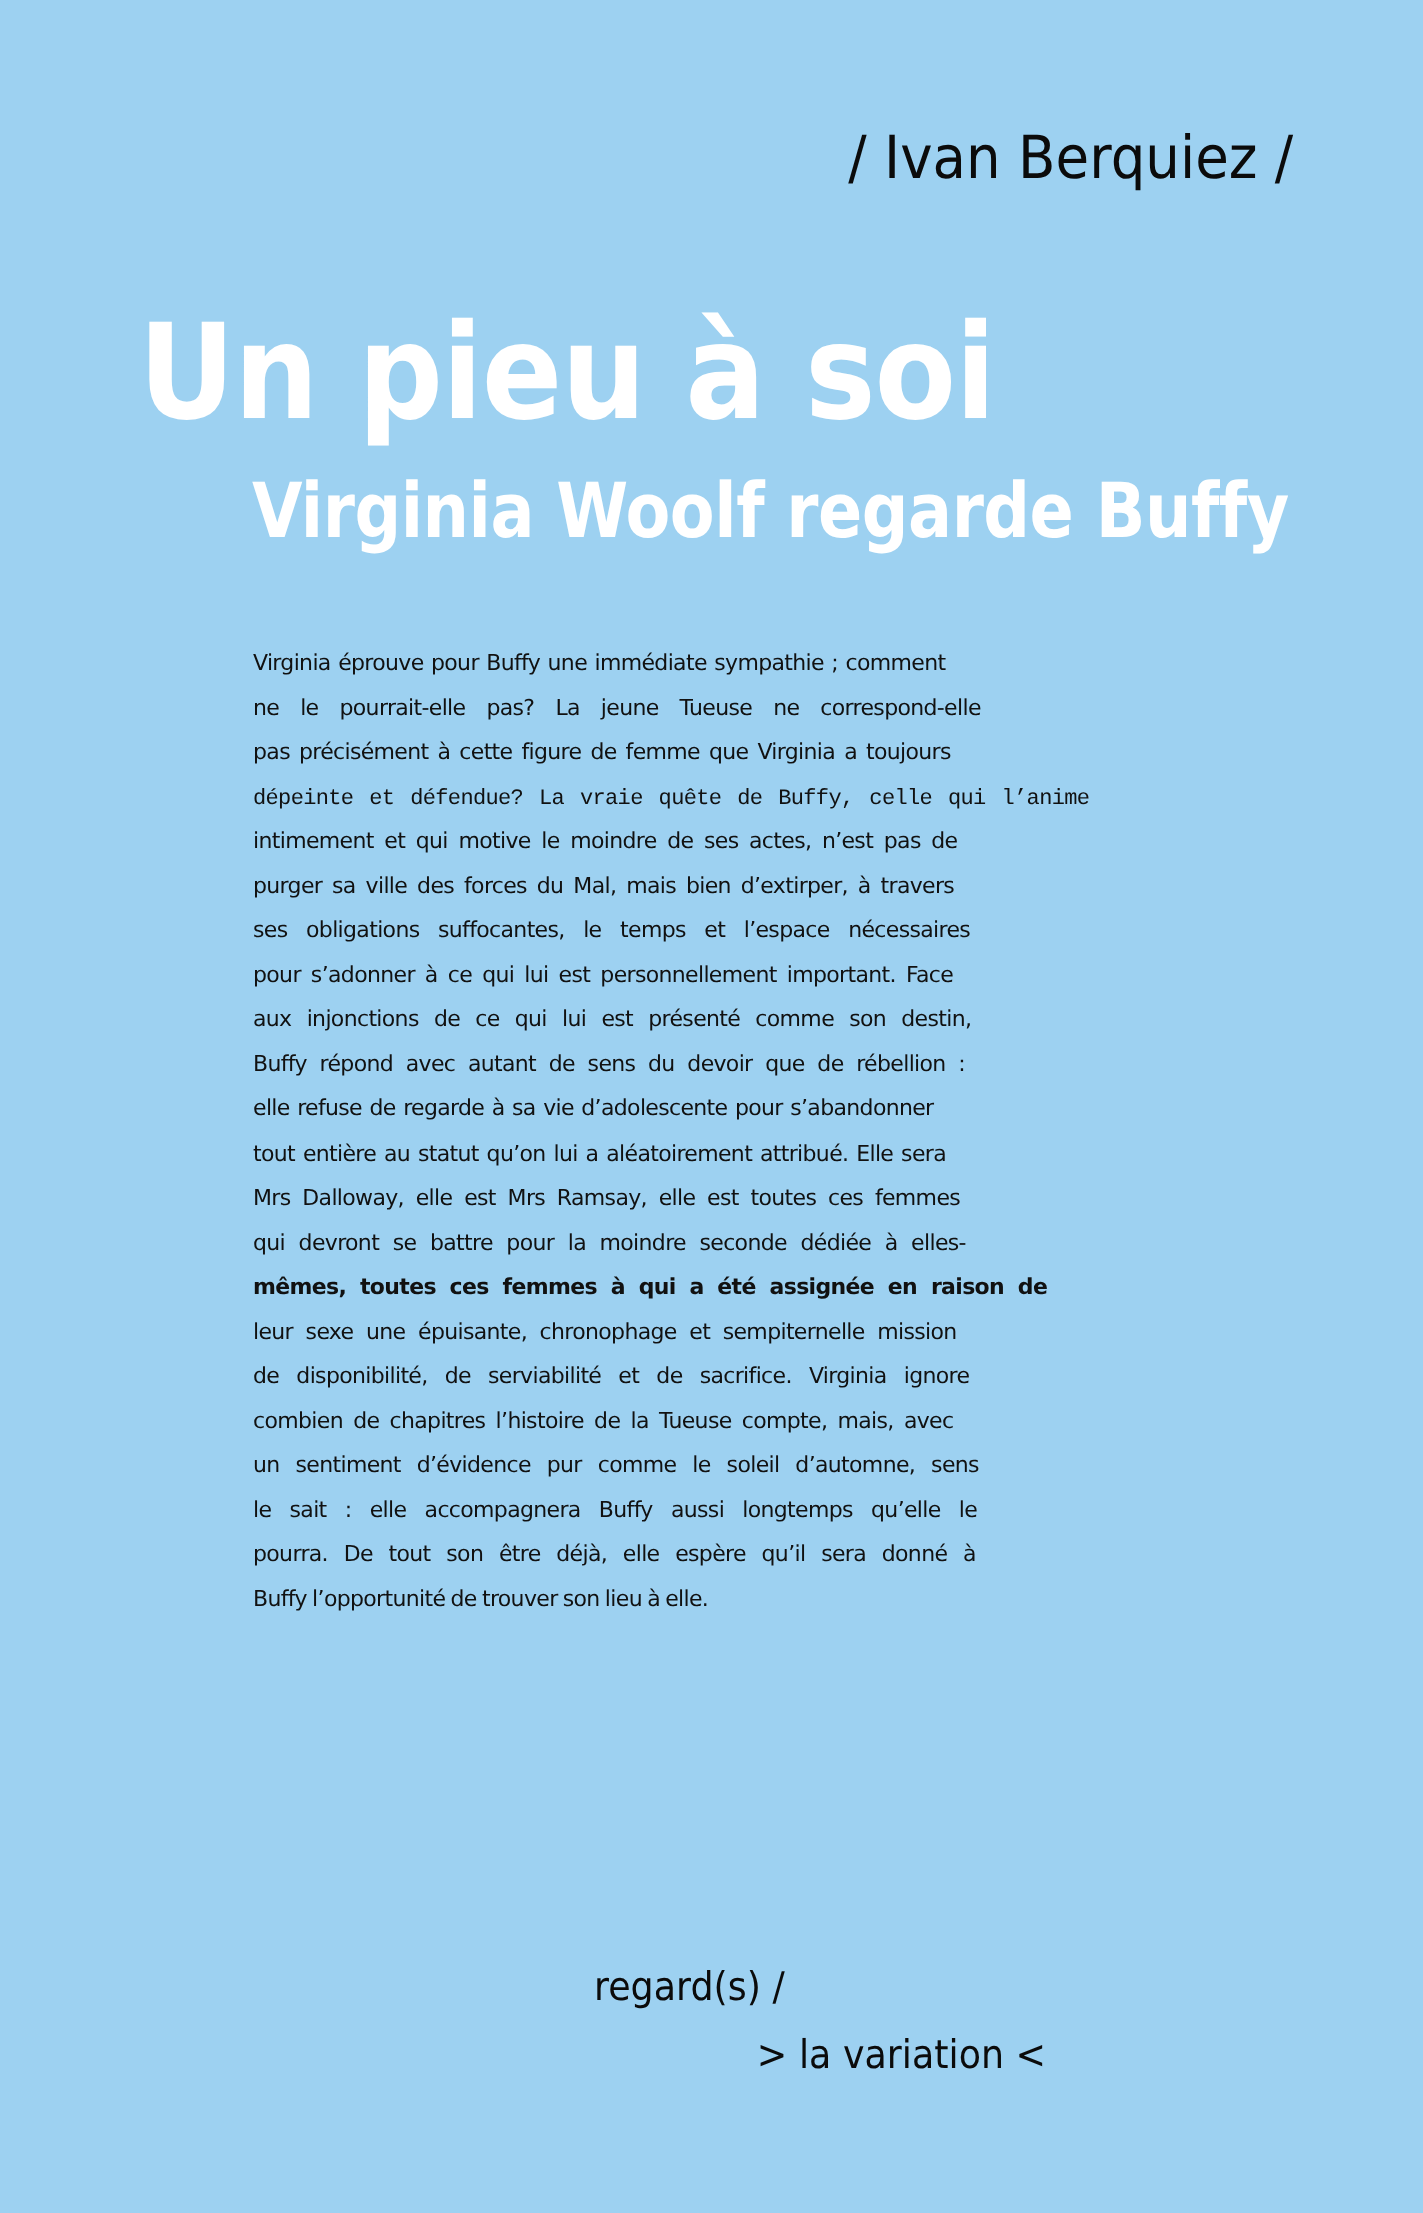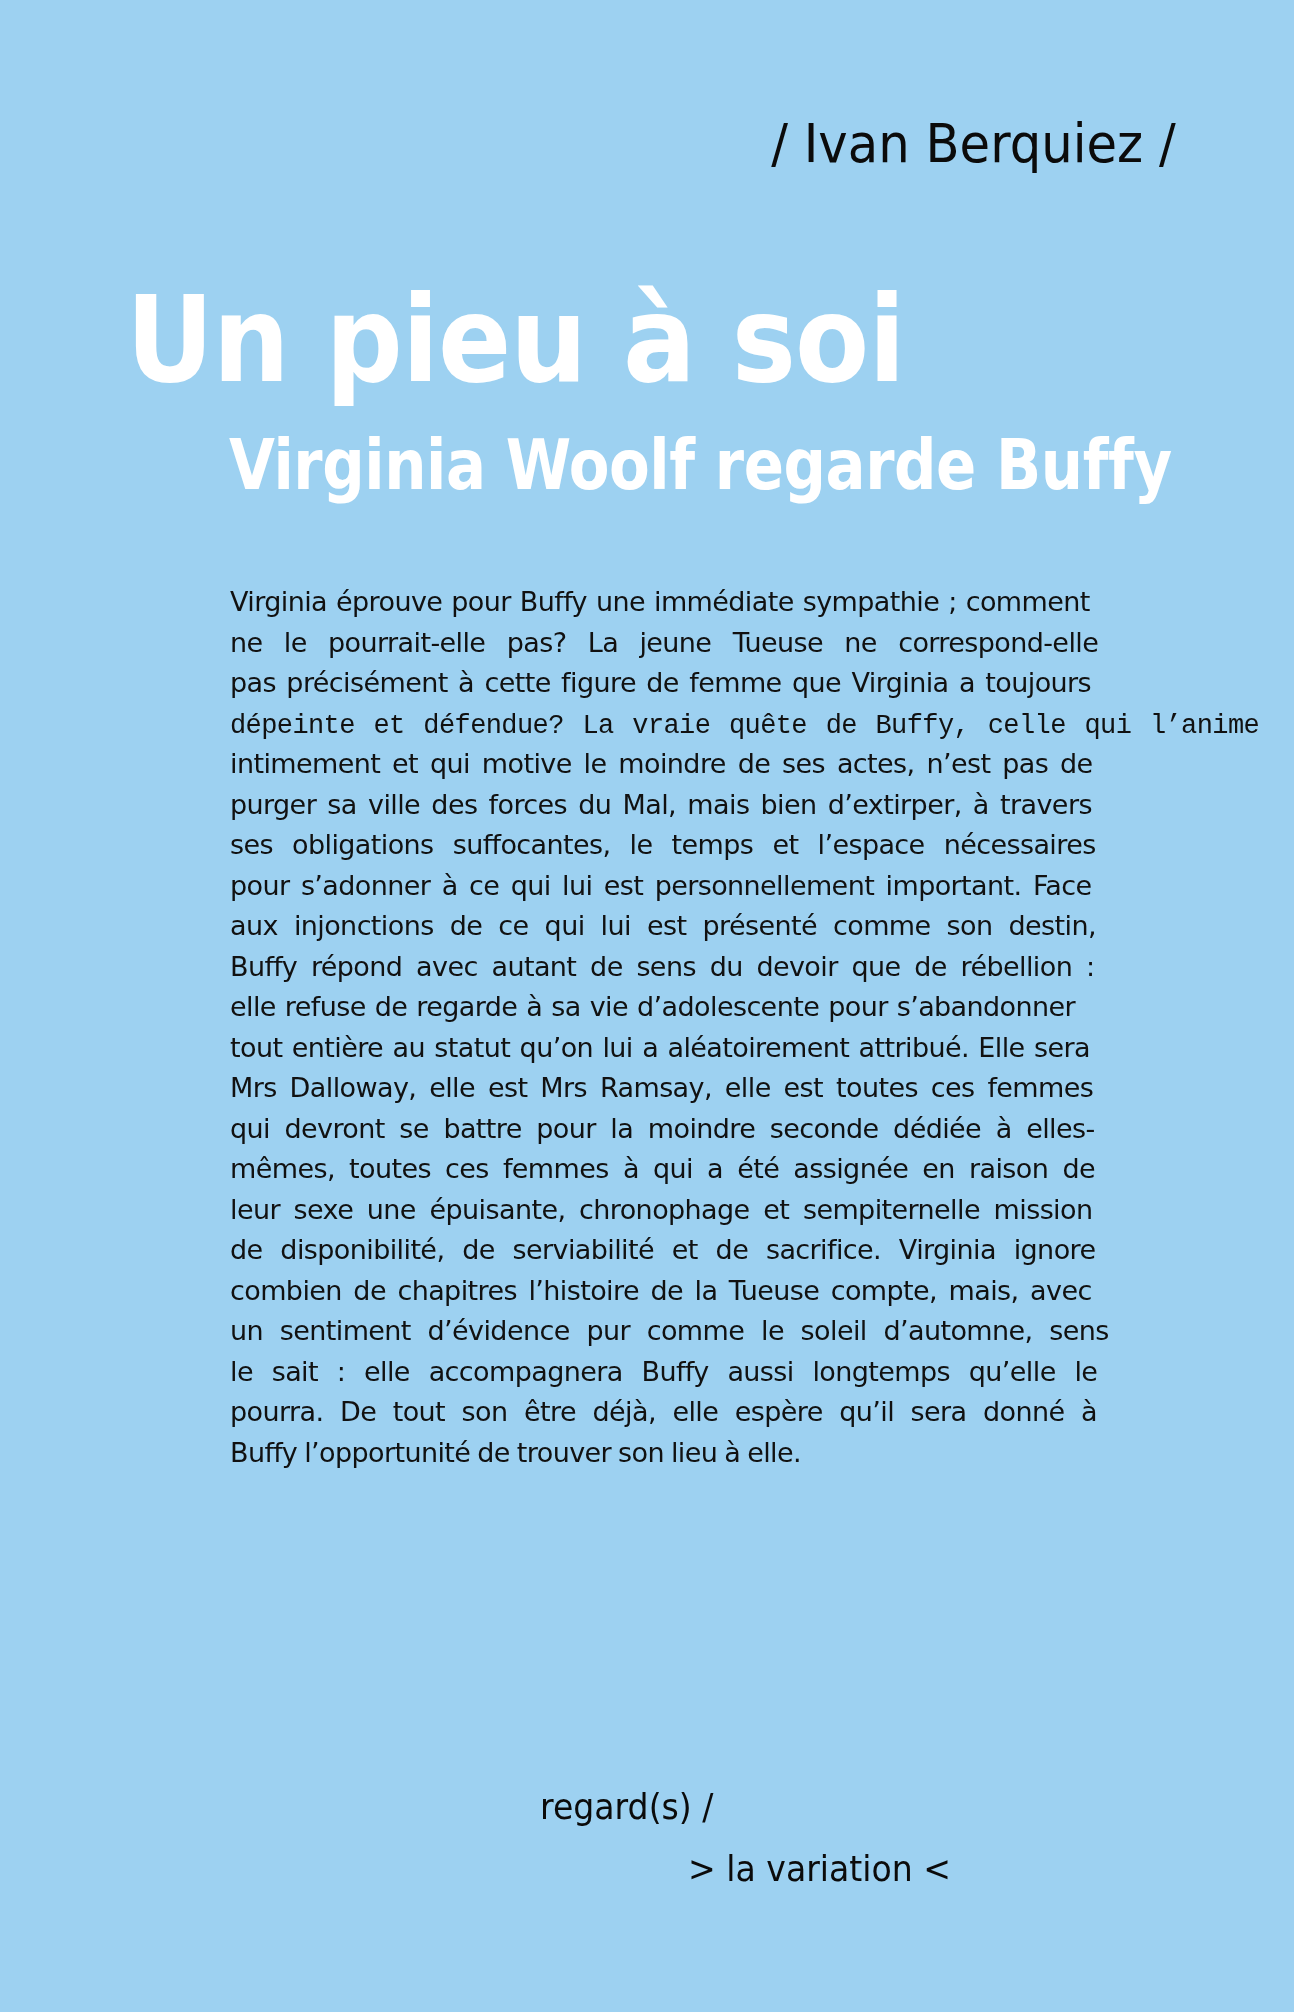--- a/index.html
+++ b/index.html
@@ -52,21 +52,21 @@
       transform-origin: left center;
       letter-spacing: -0.5px;
     }
     .body-text {
       position: absolute;
       left: 230px;
       top: 582px;
       width: 942px;
       color: #111111;
       font-family: "DejaVu Sans", sans-serif;
-      font-size: 27px;
+      font-size: 20px;
       line-height: 40.5px;
     }
     .body-line {
       display: block;
       height: 40.5px;
       text-align: justify;
       text-align-last: justify;
       white-space: nowrap;
       letter-spacing: -0.6px;
       word-spacing: -1px;
@@ -115,21 +115,21 @@
   <span class="body-line"><span style="white-space: nowrap; display: inline-block; word-spacing: 3.88636px;">intimement et qui motive le moindre de ses actes, n’est pas de</span></span>
   <span class="body-line"><span style="white-space: nowrap; display: inline-block; word-spacing: 3.25284px;">purger sa ville des forces du Mal, mais bien d’extirper, à travers</span></span>
   <span class="body-line"><span style="white-space: nowrap; display: inline-block; word-spacing: 11.1116px;">ses obligations suffocantes, le temps et l’espace nécessaires</span></span>
   <span class="body-line"><span style="white-space: nowrap; display: inline-block; word-spacing: 3.42361px;">pour s’adonner à ce qui lui est personnellement important. Face</span></span>
   <span class="body-line"><span style="white-space: nowrap; display: inline-block; word-spacing: 8.06406px;">aux injonctions de ce qui lui est présenté comme son destin,</span></span>
   <span class="body-line"><span style="white-space: nowrap; display: inline-block; word-spacing: 5.77983px;">Buffy répond avec autant de sens du devoir que de rébellion :</span></span>
   <span class="body-line"><span style="white-space: nowrap; display: inline-block; word-spacing: 1.05382px;">elle refuse de regarde à sa vie d’adolescente pour s’abandonner</span></span>
   <span class="body-line"><span style="white-space: nowrap; display: inline-block; word-spacing: 1.39375px;">tout entière au statut qu’on lui a aléatoirement attribué. Elle sera</span></span>
   <span class="body-line"><span style="white-space: nowrap; display: inline-block; word-spacing: 4.94844px;">Mrs Dalloway, elle est Mrs Ramsay, elle est toutes ces femmes</span></span>
   <span class="body-line"><span style="white-space: nowrap; display: inline-block; word-spacing: 6.58437px;">qui devront se battre pour la moindre seconde dédiée à elles-</span></span>
-  <span class="body-line"><span style="white-space: nowrap; display: inline-block; word-spacing: 6.16903px;">mêmes, toutes ces femmes à qui a été assignée en raison de</span></span>
+  <span class="body-line"><span style="white-space: nowrap; display: inline-block; word-spacing: 6.16903px; font-weight: bold;">mêmes, toutes ces femmes à qui a été assignée en raison de</span></span>
   <span class="body-line"><span style="white-space: nowrap; display: inline-block; word-spacing: 5.67857px;">leur sexe une épuisante, chronophage et sempiternelle mission</span></span>
   <span class="body-line"><span style="white-space: nowrap; display: inline-block; word-spacing: 9.82617px;">de disponibilité, de serviabilité et de sacrifice. Virginia ignore</span></span>
   <span class="body-line"><span style="white-space: nowrap; display: inline-block; word-spacing: 3.52951px;">combien de chapitres l’histoire de la Tueuse compte, mais, avec</span></span>
   <span class="body-line"><span style="white-space: nowrap; display: inline-block; word-spacing: 8.74023px;">un sentiment d’évidence pur comme le soleil d’automne, sens</span></span>
   <span class="body-line"><span style="white-space: nowrap; display: inline-block; word-spacing: 10.7917px;">le sait : elle accompagnera Buffy aussi longtemps qu’elle le</span></span>
   <span class="body-line"><span style="white-space: nowrap; display: inline-block; word-spacing: 8.5483px;">pourra. De tout son être déjà, elle espère qu’il sera donné à</span></span>
   <span class="body-line last"><span style="white-space: nowrap; display: inline-block;">Buffy l’opportunité de trouver son lieu à elle.</span></span>
 </div>
 
 <div class="series">regard(s) /</div>

